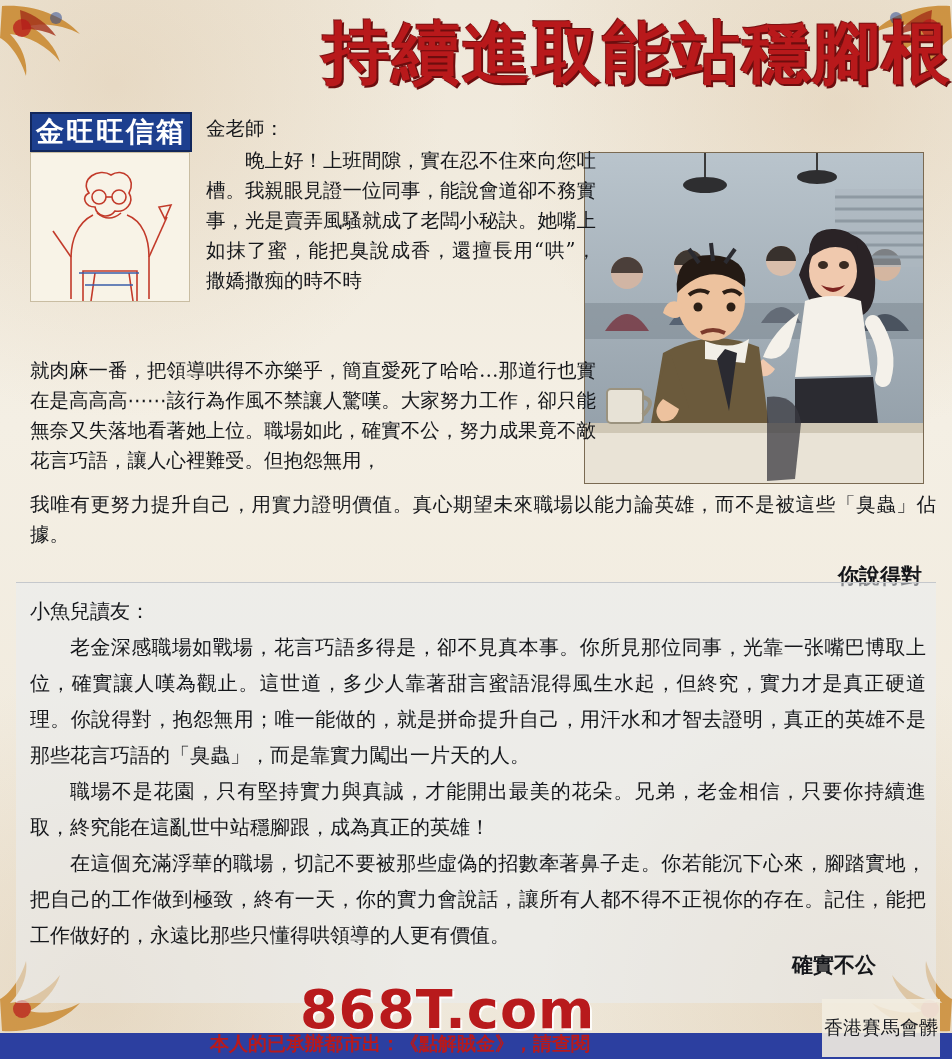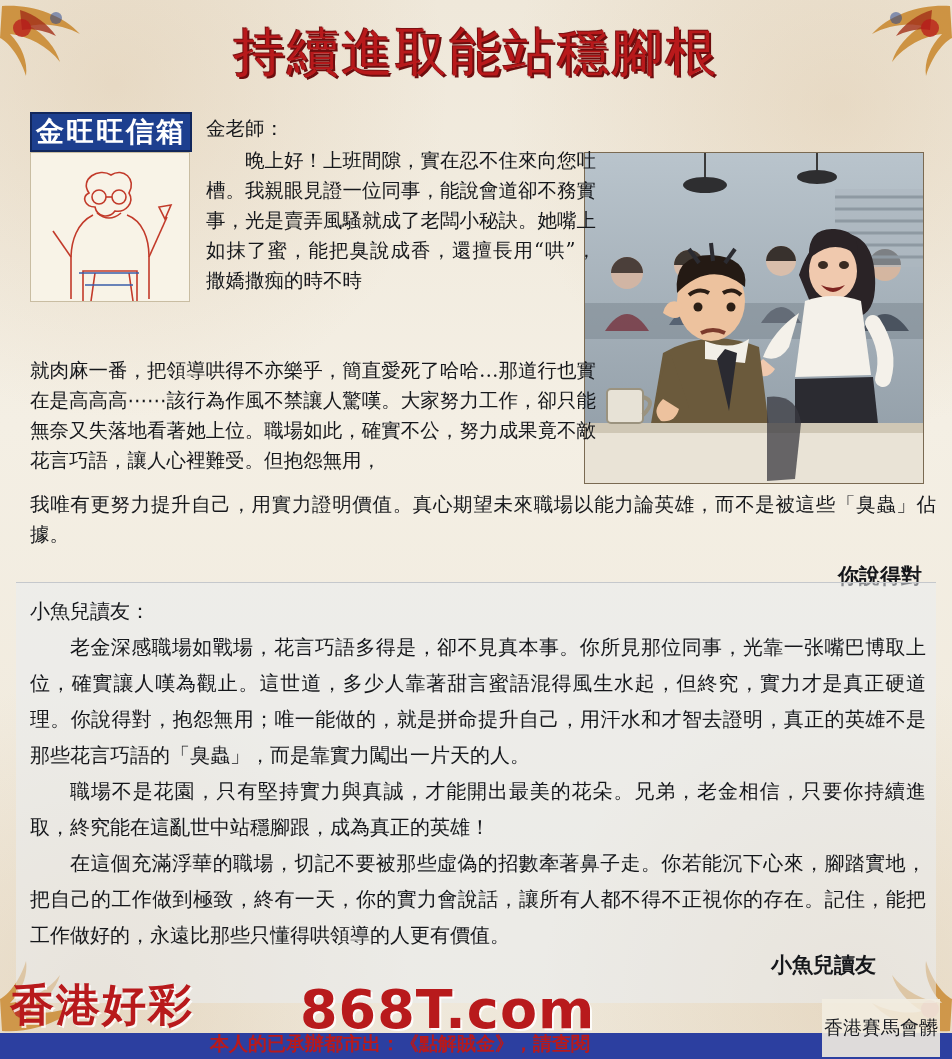--- a/index.html
+++ b/index.html
@@ -43,30 +43,31 @@
   
   .title-bar {
     position: absolute;
     left: 0; right: 0;
     top: 16px;
     text-align: center;
     height: 78px;
   }
   .title-text {
     font-family: "DejaVu Serif", serif;
-    font-size: 52px;
+    font-size: 68px;
     line-height: 72px;
-    font-weight: normal;
+    font-weight: bold;
     color: #b8191b;
     letter-spacing: 2px;
     text-shadow:
       2px 2px 0 #6d0d0e,
       -1px -1px 0 #7d1213,
       0 0 2px rgba(0,0,0,0.25);
     white-space: nowrap;
+    text-align: right;
   }
 
   
   .letter-block {
     position: absolute;
     left: 16px;
     top: 100px;
     width: 920px;
     height: 470px;
   }
@@ -424,22 +425,21 @@
     <div class="signature-right">你說得對</div>
   </div>
 
   <div class="reply-block">
     <div class="reply-text">
       <span class="salutation">小魚兒讀友：</span>
       <span class="para">老金深感職場如戰場，花言巧語多得是，卻不見真本事。你所見那位同事，光靠一张嘴巴博取上位，確實讓人嘆為觀止。這世道，多少人靠著甜言蜜語混得風生水起，但終究，實力才是真正硬道理。你說得對，抱怨無用；唯一能做的，就是拼命提升自己，用汗水和才智去證明，真正的英雄不是那些花言巧語的「臭蟲」，而是靠實力闖出一片天的人。</span>
       <span class="para">職場不是花園，只有堅持實力與真誠，才能開出最美的花朵。兄弟，老金相信，只要你持續進取，終究能在這亂世中站穩腳跟，成為真正的英雄！</span>
       <span class="para">在這個充滿浮華的職場，切記不要被那些虛偽的招數牽著鼻子走。你若能沉下心來，腳踏實地，把自己的工作做到極致，終有一天，你的實力會說話，讓所有人都不得不正視你的存在。記住，能把工作做好的，永遠比那些只懂得哄領導的人更有價值。</span>
     </div>
-    <div class="reply-sign">小魚兒讀友</div>
+    <div class="reply-sign">確實不公</div>
   </div>
 
-  <div class="watermark-left">香港好彩</div>
   <div class="watermark-mid">868T.com</div>
   <div class="footer-strip"></div>
   <div class="footer-note">本人的已承辦都市出：《點解賊金》，請查閱</div>
   <div class="footer-right">香港賽馬會髒</div>
 
 </div>
 
 </body></html>

